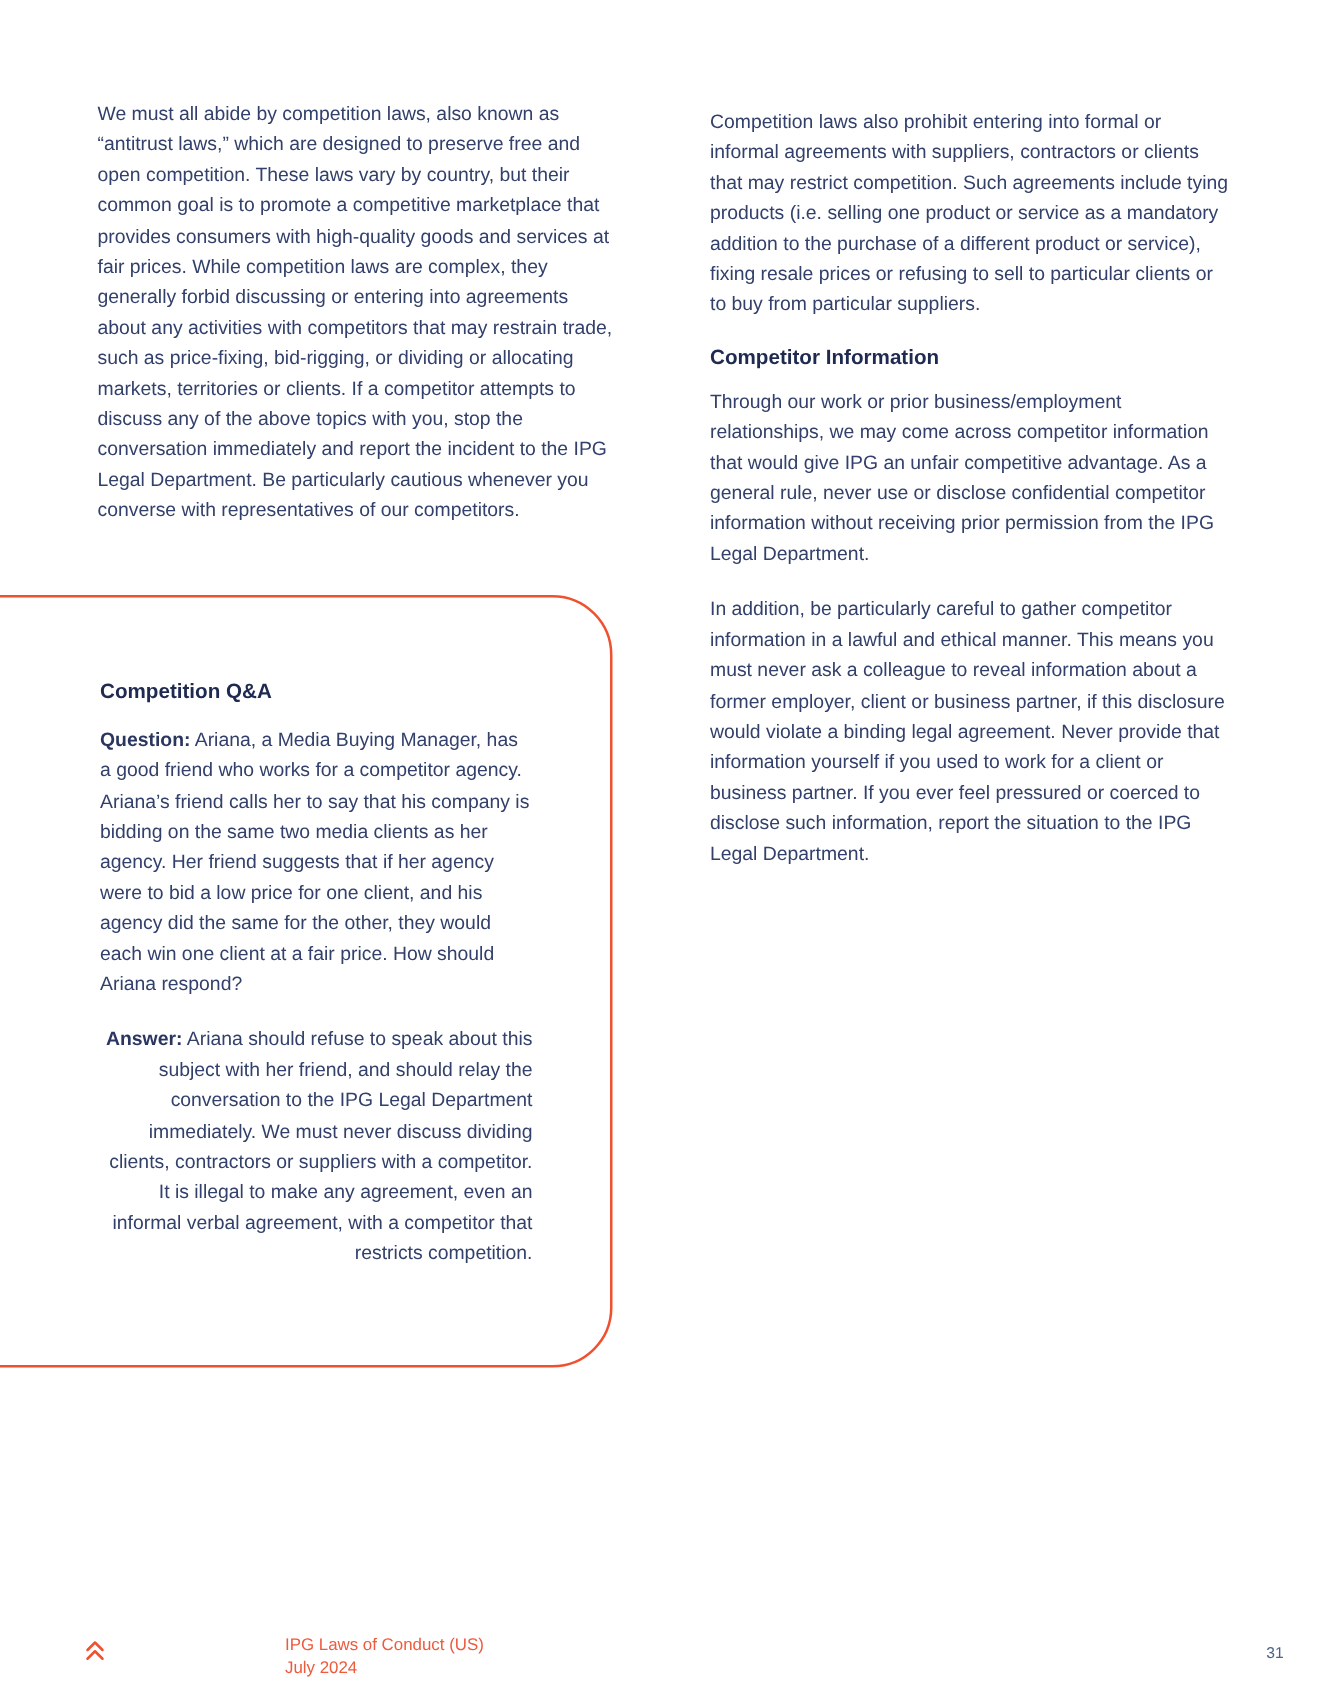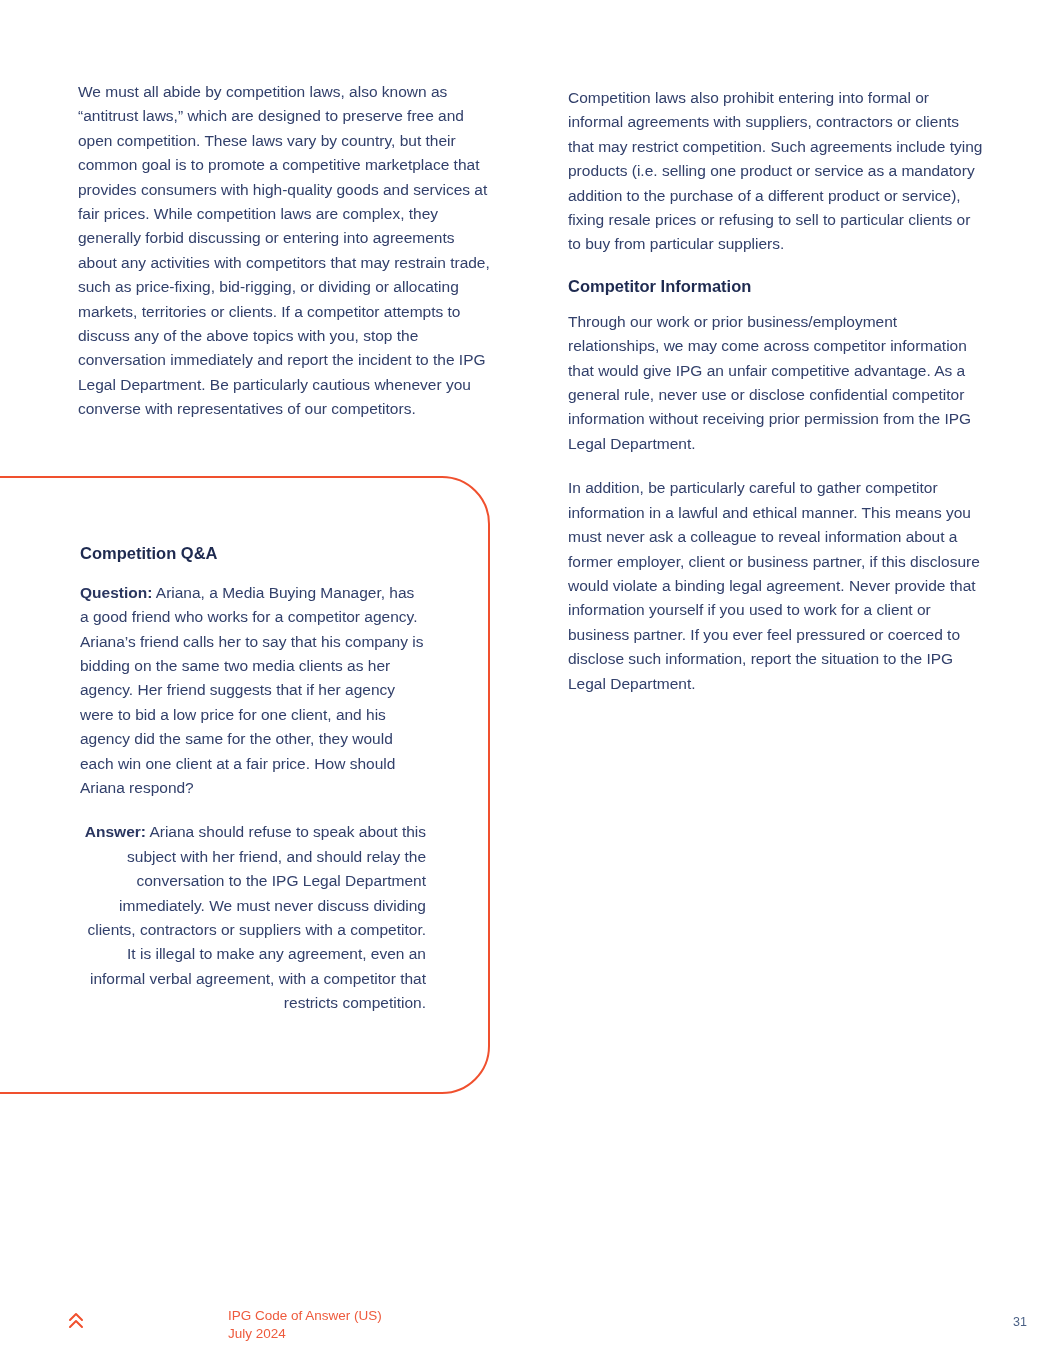--- a/index.html
+++ b/index.html
@@ -135,19 +135,19 @@
   <div class="footer">
     <button class="back-to-top" title="">
       <span>
         <svg width="22" height="20" viewBox="0 0 22 20" aria-hidden="true">
           <path d="M5 9 L11 3 L17 9" stroke="#f0502e" stroke-width="2" fill="none" stroke-linecap="round" stroke-linejoin="round"></path>
           <path d="M5 16 L11 10 L17 16" stroke="#f0502e" stroke-width="2" fill="none" stroke-linecap="round" stroke-linejoin="round"></path>
         </svg>
       </span>
     </button>
     <div class="footer-meta">
-      <div>IPG Code of Answer (US)</div>
+      <div>IPG Laws of Conduct (US)</div>
       <div>July 2024</div>
     </div>
     <div class="footer-pagenum">31</div>
   </div>
 
 </div>
 
 </body></html>

